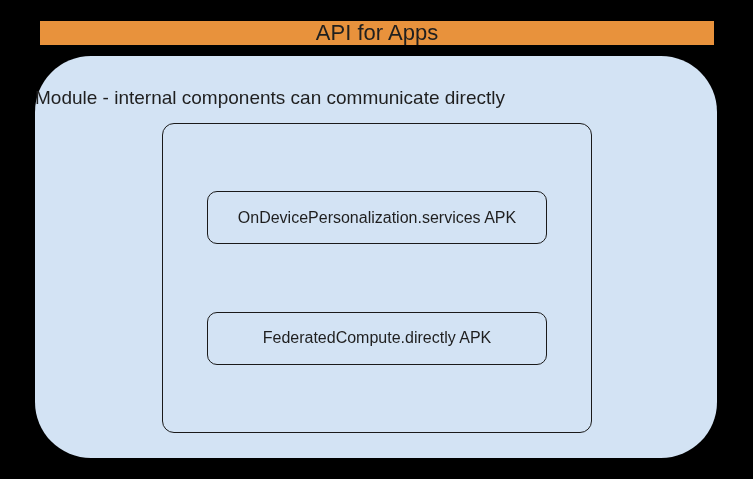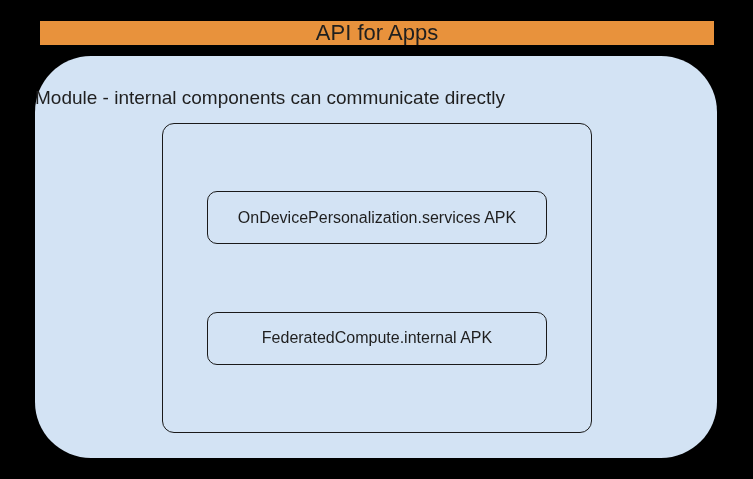--- a/index.html
+++ b/index.html
@@ -76,18 +76,18 @@
   </div>
 
   <div class="module">
     <div class="module-title">Module - internal components can communicate directly</div>
 
     <div class="inner-group">
       <div class="component-box">
         <span>OnDevicePersonalization.services APK</span>
       </div>
       <div class="component-box">
-        <span>FederatedCompute.internal APK</span>
+        <span>FederatedCompute.directly APK</span>
       </div>
     </div>
   </div>
 
 </div>
 
 </body></html>

